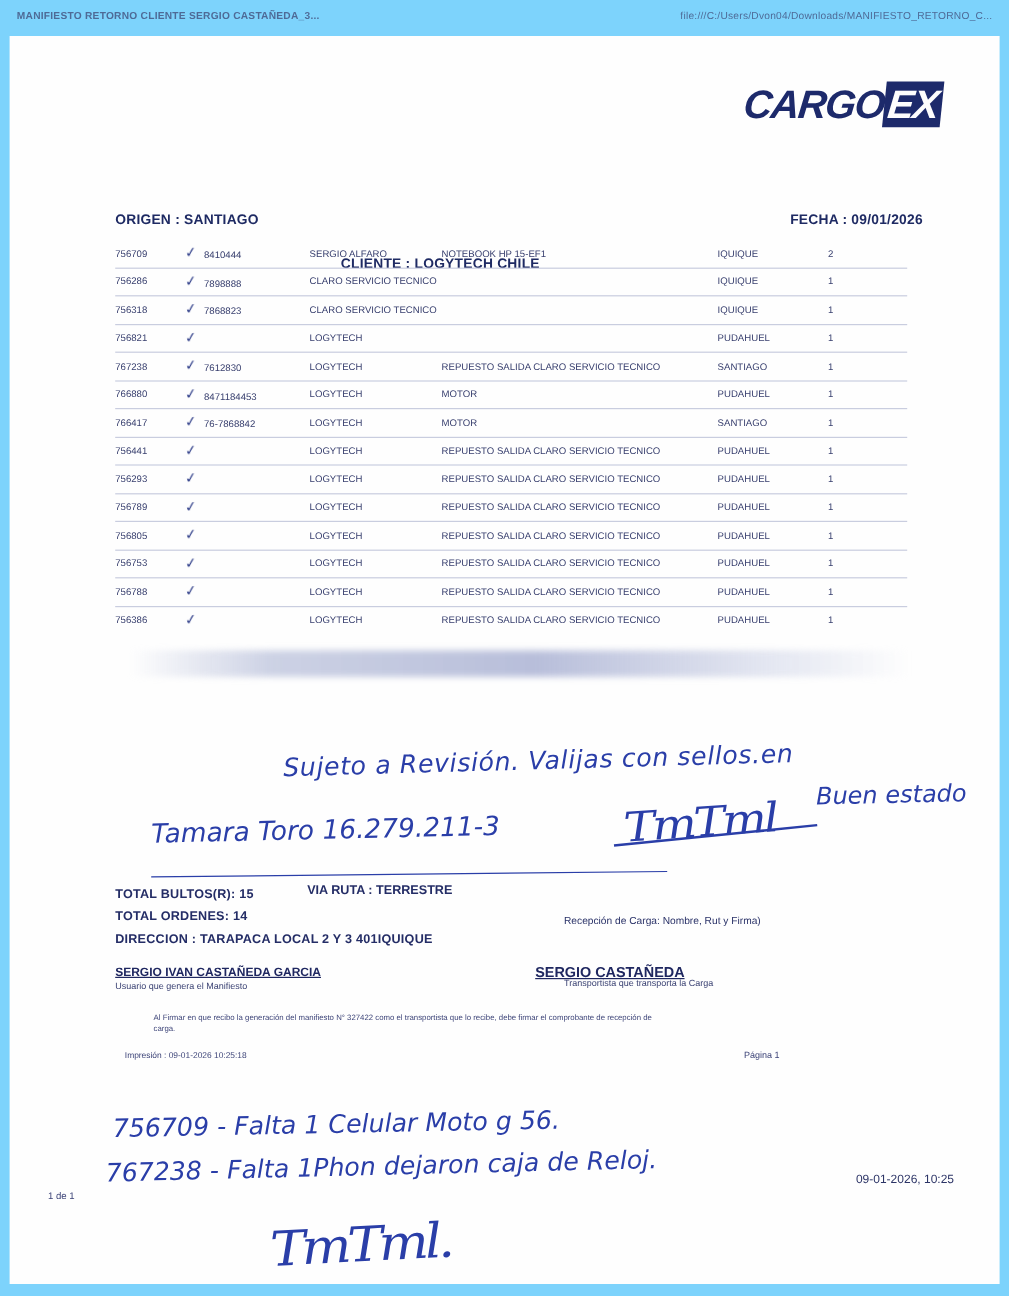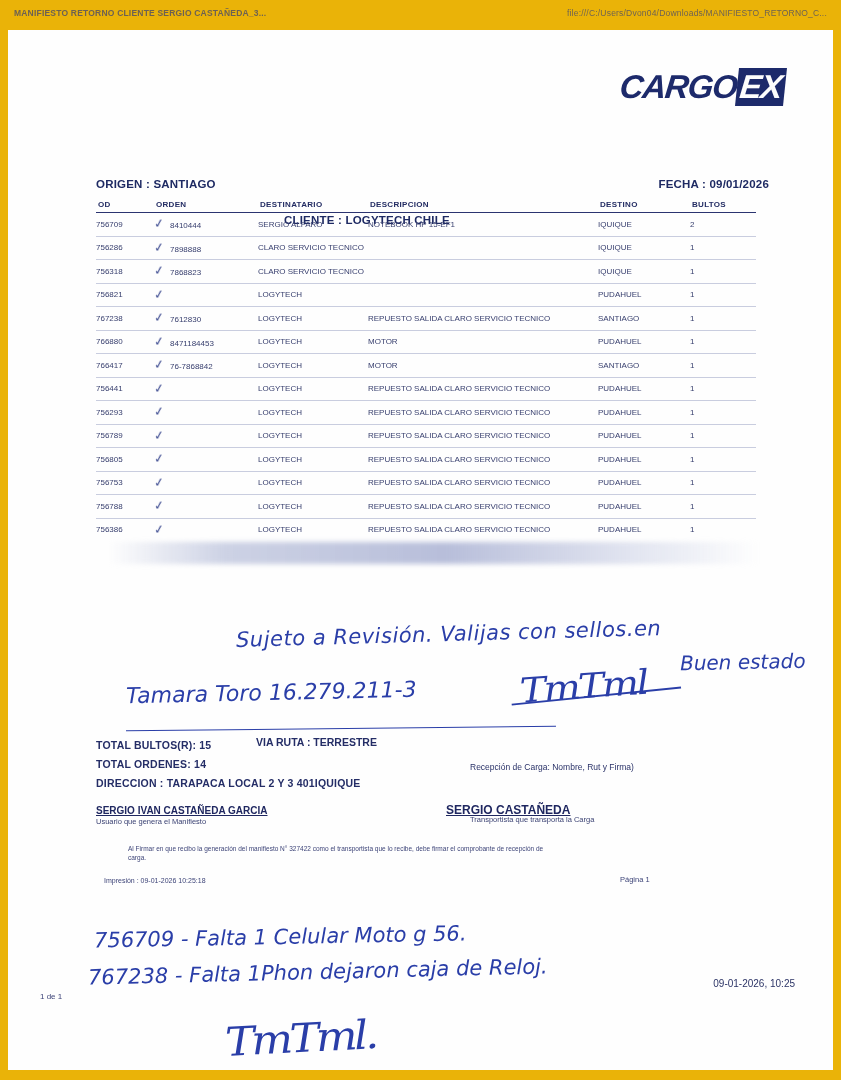--- a/index.html
+++ b/index.html
@@ -11,21 +11,21 @@
     width: 841px;
     height: 1080px;
     position: relative;
     overflow: hidden;
     font-family: "Liberation Sans", sans-serif;
     color: #2a2f55;
   }
   .page {
     position: absolute;
     inset: 0;
-    background: #eab308;
+    background: #7dd3fc;
   }
 
   
   .browser-strip {
     position: absolute;
     top: 0; left: 0; right: 0;
     height: 26px;
     display: flex;
     align-items: center;
     justify-content: space-between;
@@ -337,28 +337,20 @@
     <div class="logo"><span>CARGO</span><span class="ex">EX</span></div>
 
 
     <div class="meta-row">
       <span class="m-origen">ORIGEN : SANTIAGO</span>
       <span class="m-cliente">CLIENTE : LOGYTECH CHILE</span>
       <span class="m-fecha">FECHA : 09/01/2026</span>
     </div>
 
     <div class="tbl">
-      <div class="hdr">
-        <span class="c-od">OD</span>
-        <span class="c-orden">ORDEN</span>
-        <span class="c-dest">DESTINATARIO</span>
-        <span class="c-desc">DESCRIPCION</span>
-        <span class="c-destino">DESTINO</span>
-        <span class="c-bultos">BULTOS</span>
-      </div>
       <div id="table-body">
           <div class="row">
             <span class="c-od">756709</span>
             <span class="c-orden"><span class="tick">✓</span>8410444</span>
             <span class="c-dest">SERGIO ALFARO</span>
             <span class="c-desc">NOTEBOOK HP 15-EF1</span>
             <span class="c-destino">IQUIQUE</span>
             <span class="c-bultos">2</span>
           </div>
           <div class="row">

